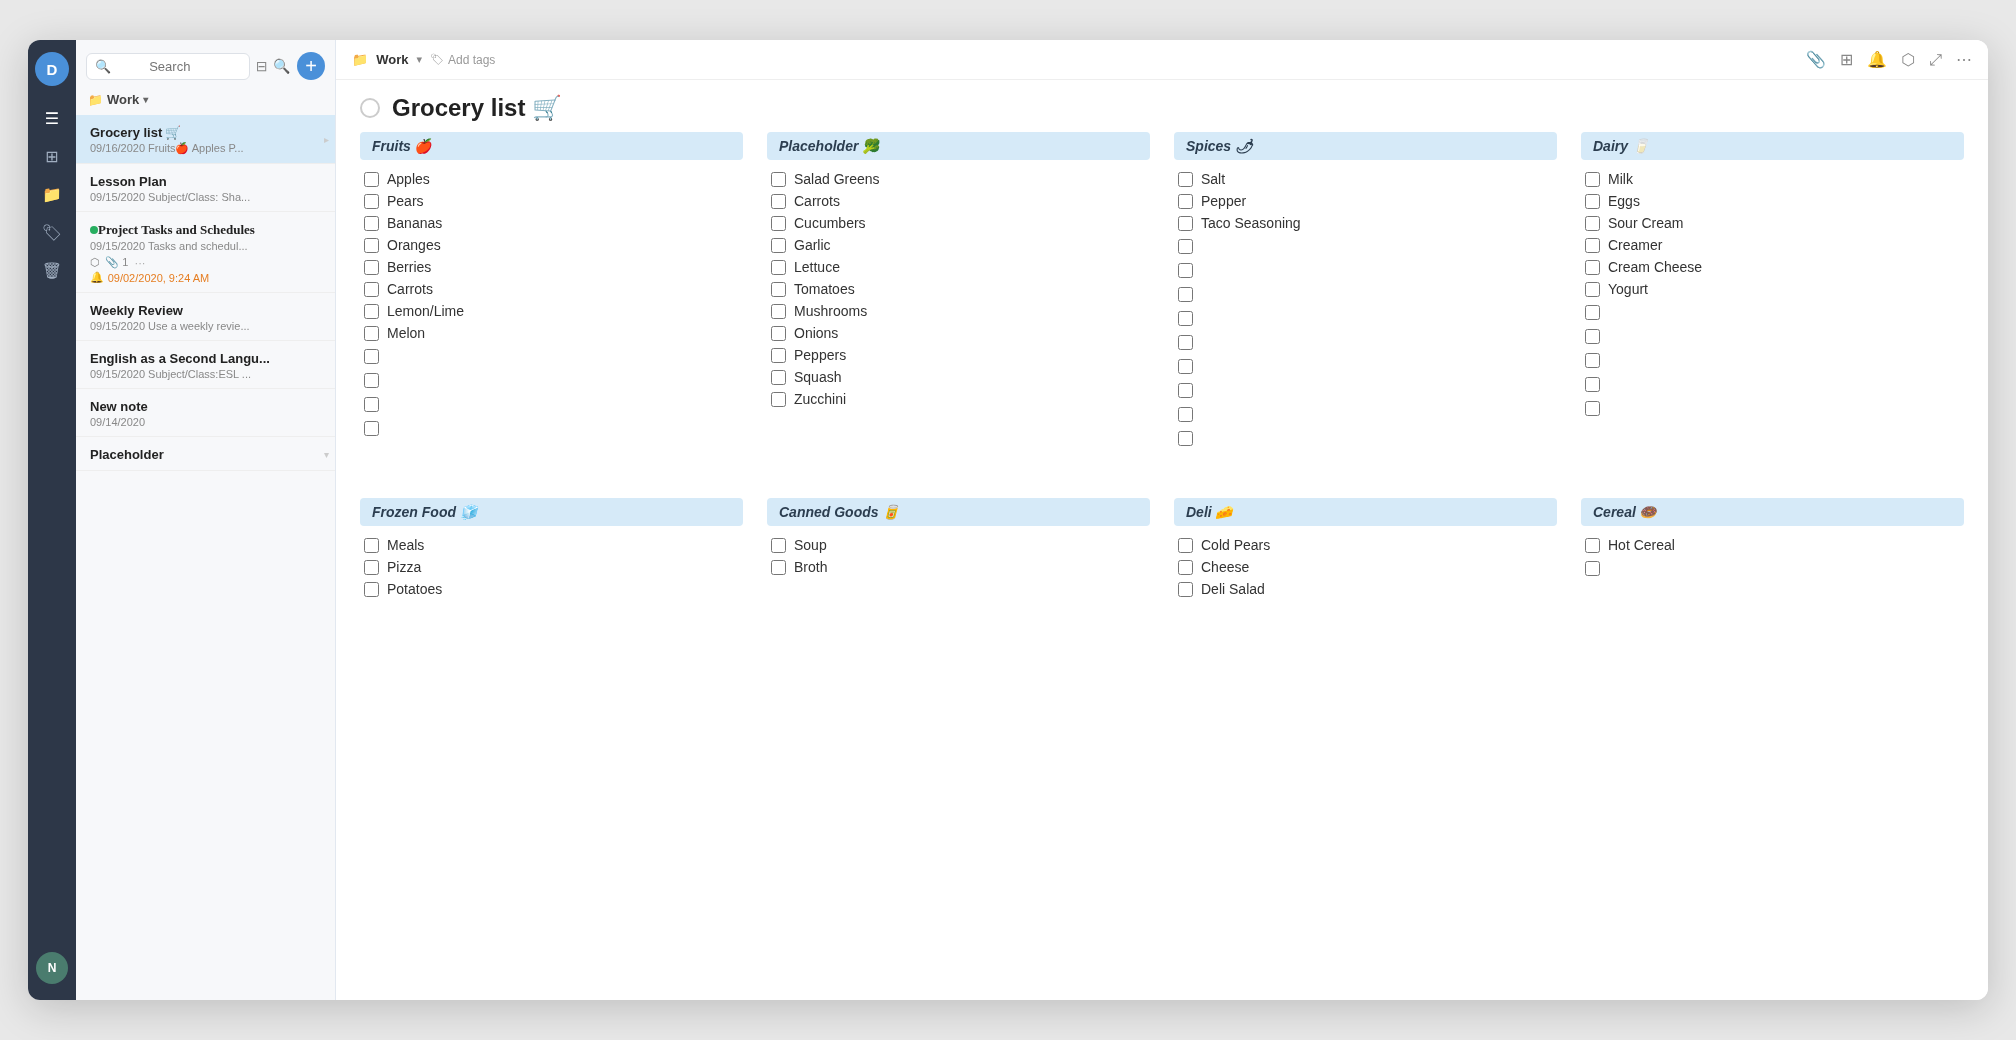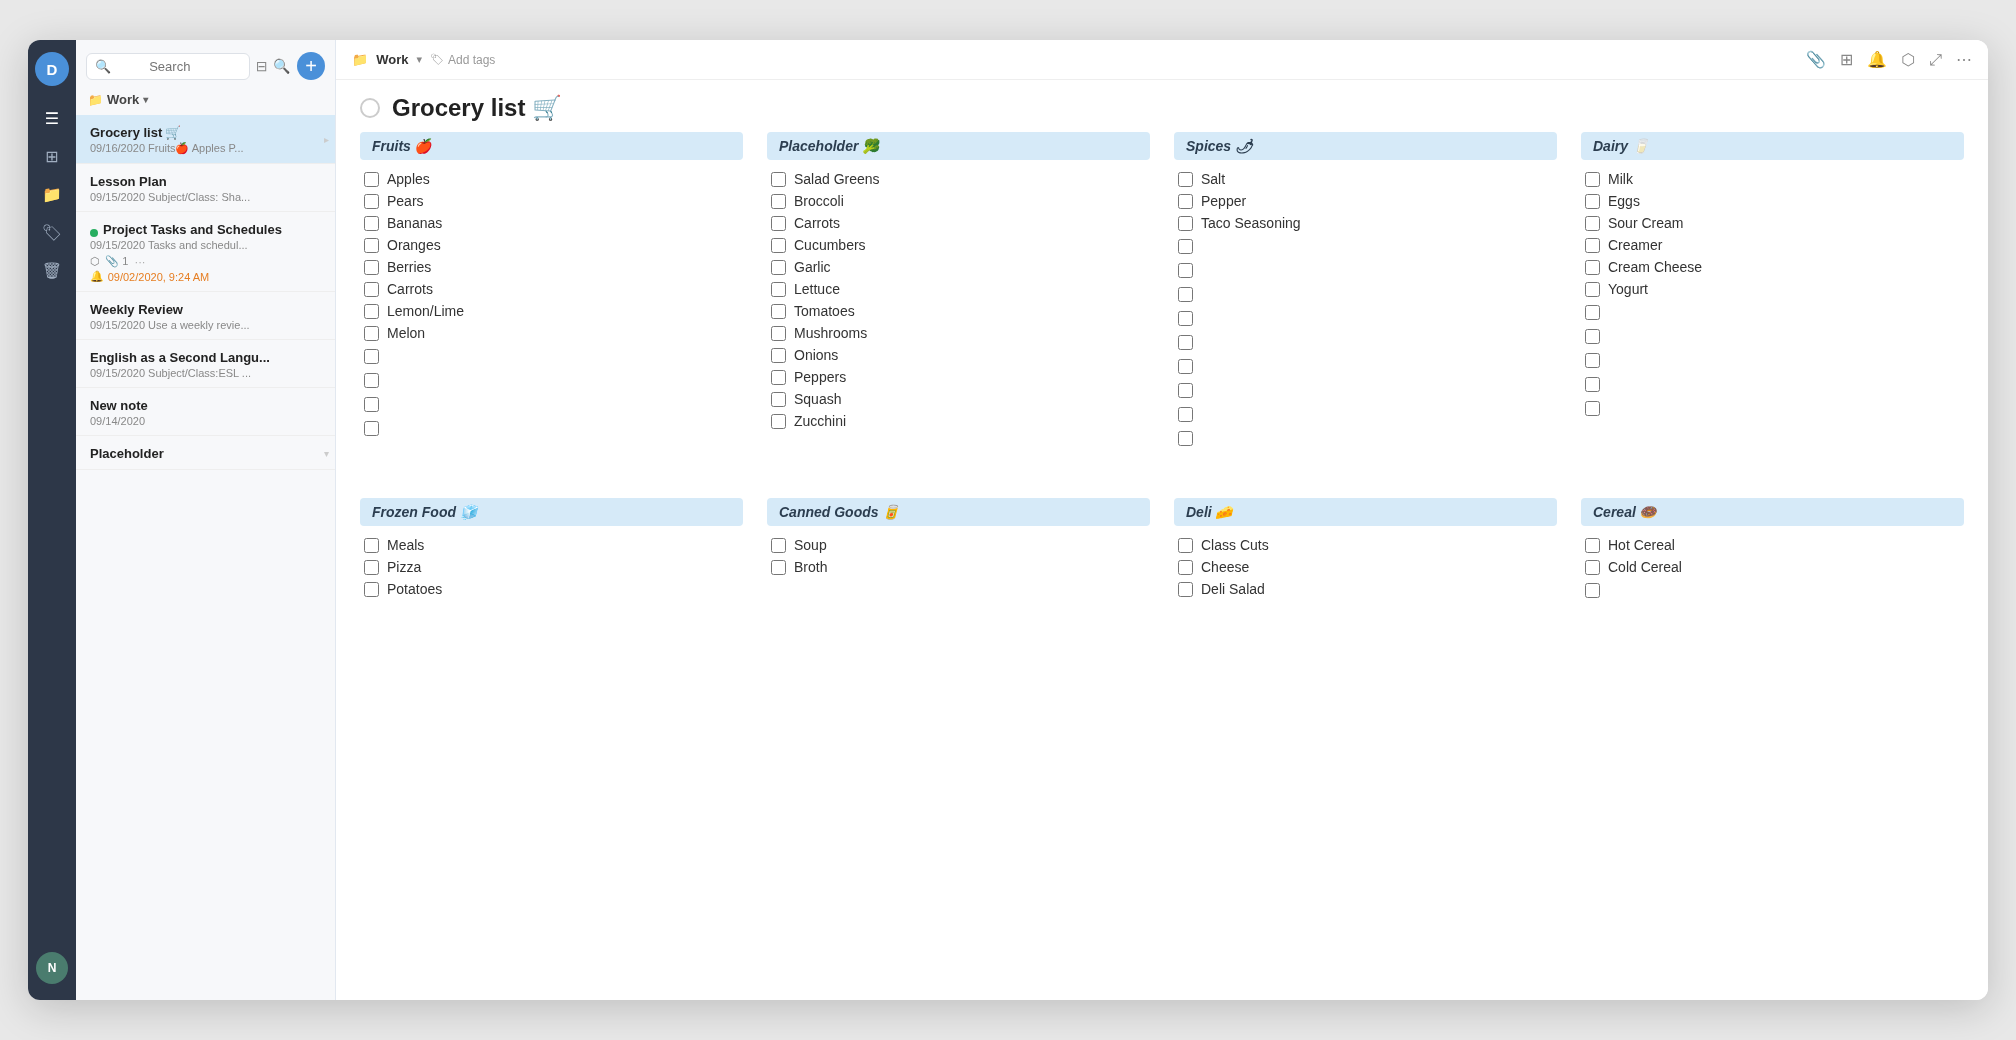--- a/index.html
+++ b/index.html
@@ -223,21 +223,21 @@
         <div class="note-meta">09/16/2020 Fruits🍎  Apples P...</div>
         <div class="scroll-indicator">▸</div>
       </div>
 
       <div class="note-item">
         <div class="note-title">Lesson Plan</div>
         <div class="note-meta">09/15/2020 Subject/Class: Sha...</div>
       </div>
 
       <div class="note-item">
-        <div style="display:flex; align-items:flex-end; gap:5px;">
+        <div style="display:flex; align-items:center; font-family:Liberation Serif, serif;">
           <span class="green-dot"></span>
           <div class="note-title">Project Tasks and Schedules</div>
         </div>
         <div class="note-meta">09/15/2020 Tasks and schedul...</div>
         <div class="note-actions">
           <span style="font-size:11px; color:#888;">⬡</span>
           <span style="font-size:11px; color:#888;">📎 1</span>
           <span style="font-size:11px; color:#aaa;">···</span>
         </div>
         <div class="note-date-row">
@@ -348,24 +348,20 @@
         </div>
 
         <div class="col-section">
           <div class="col-header">Placeholder 🥦</div>
           <div class="checklist-item">
               <input type="checkbox" style="">
               <span>Salad Greens</span>
             </div>
           <div class="checklist-item">
               <input type="checkbox" style="">
-              <span>Broccoli</span>
-            </div>
-          <div class="checklist-item">
-              <input type="checkbox" style="">
               <span>Carrots</span>
             </div>
           <div class="checklist-item">
               <input type="checkbox" style="">
               <span>Cucumbers</span>
             </div>
           <div class="checklist-item">
               <input type="checkbox" style="">
               <span>Garlic</span>
             </div>
@@ -516,41 +512,37 @@
           <div class="checklist-item">
               <input type="checkbox" style="">
               <span>Broth</span>
             </div>
         </div>
 
         <div class="col-section">
           <div class="col-header">Deli 🧀</div>
           <div class="checklist-item">
               <input type="checkbox" style="">
-              <span>Class Cuts</span>
+              <span>Cold Pears</span>
             </div>
           <div class="checklist-item">
               <input type="checkbox" style="">
               <span>Cheese</span>
             </div>
           <div class="checklist-item">
               <input type="checkbox" style="">
               <span>Deli Salad</span>
             </div>
         </div>
 
         <div class="col-section">
           <div class="col-header">Cereal 🍩</div>
           <div class="checklist-item">
               <input type="checkbox" style="">
               <span>Hot Cereal</span>
-            </div>
-          <div class="checklist-item">
-              <input type="checkbox" style="">
-              <span>Cold Cereal</span>
             </div>
           <div class="checklist-item empty-row">
               <input type="checkbox" style="">
             </div>
         </div>
 
       </div>
 
     </div>
   </div>

